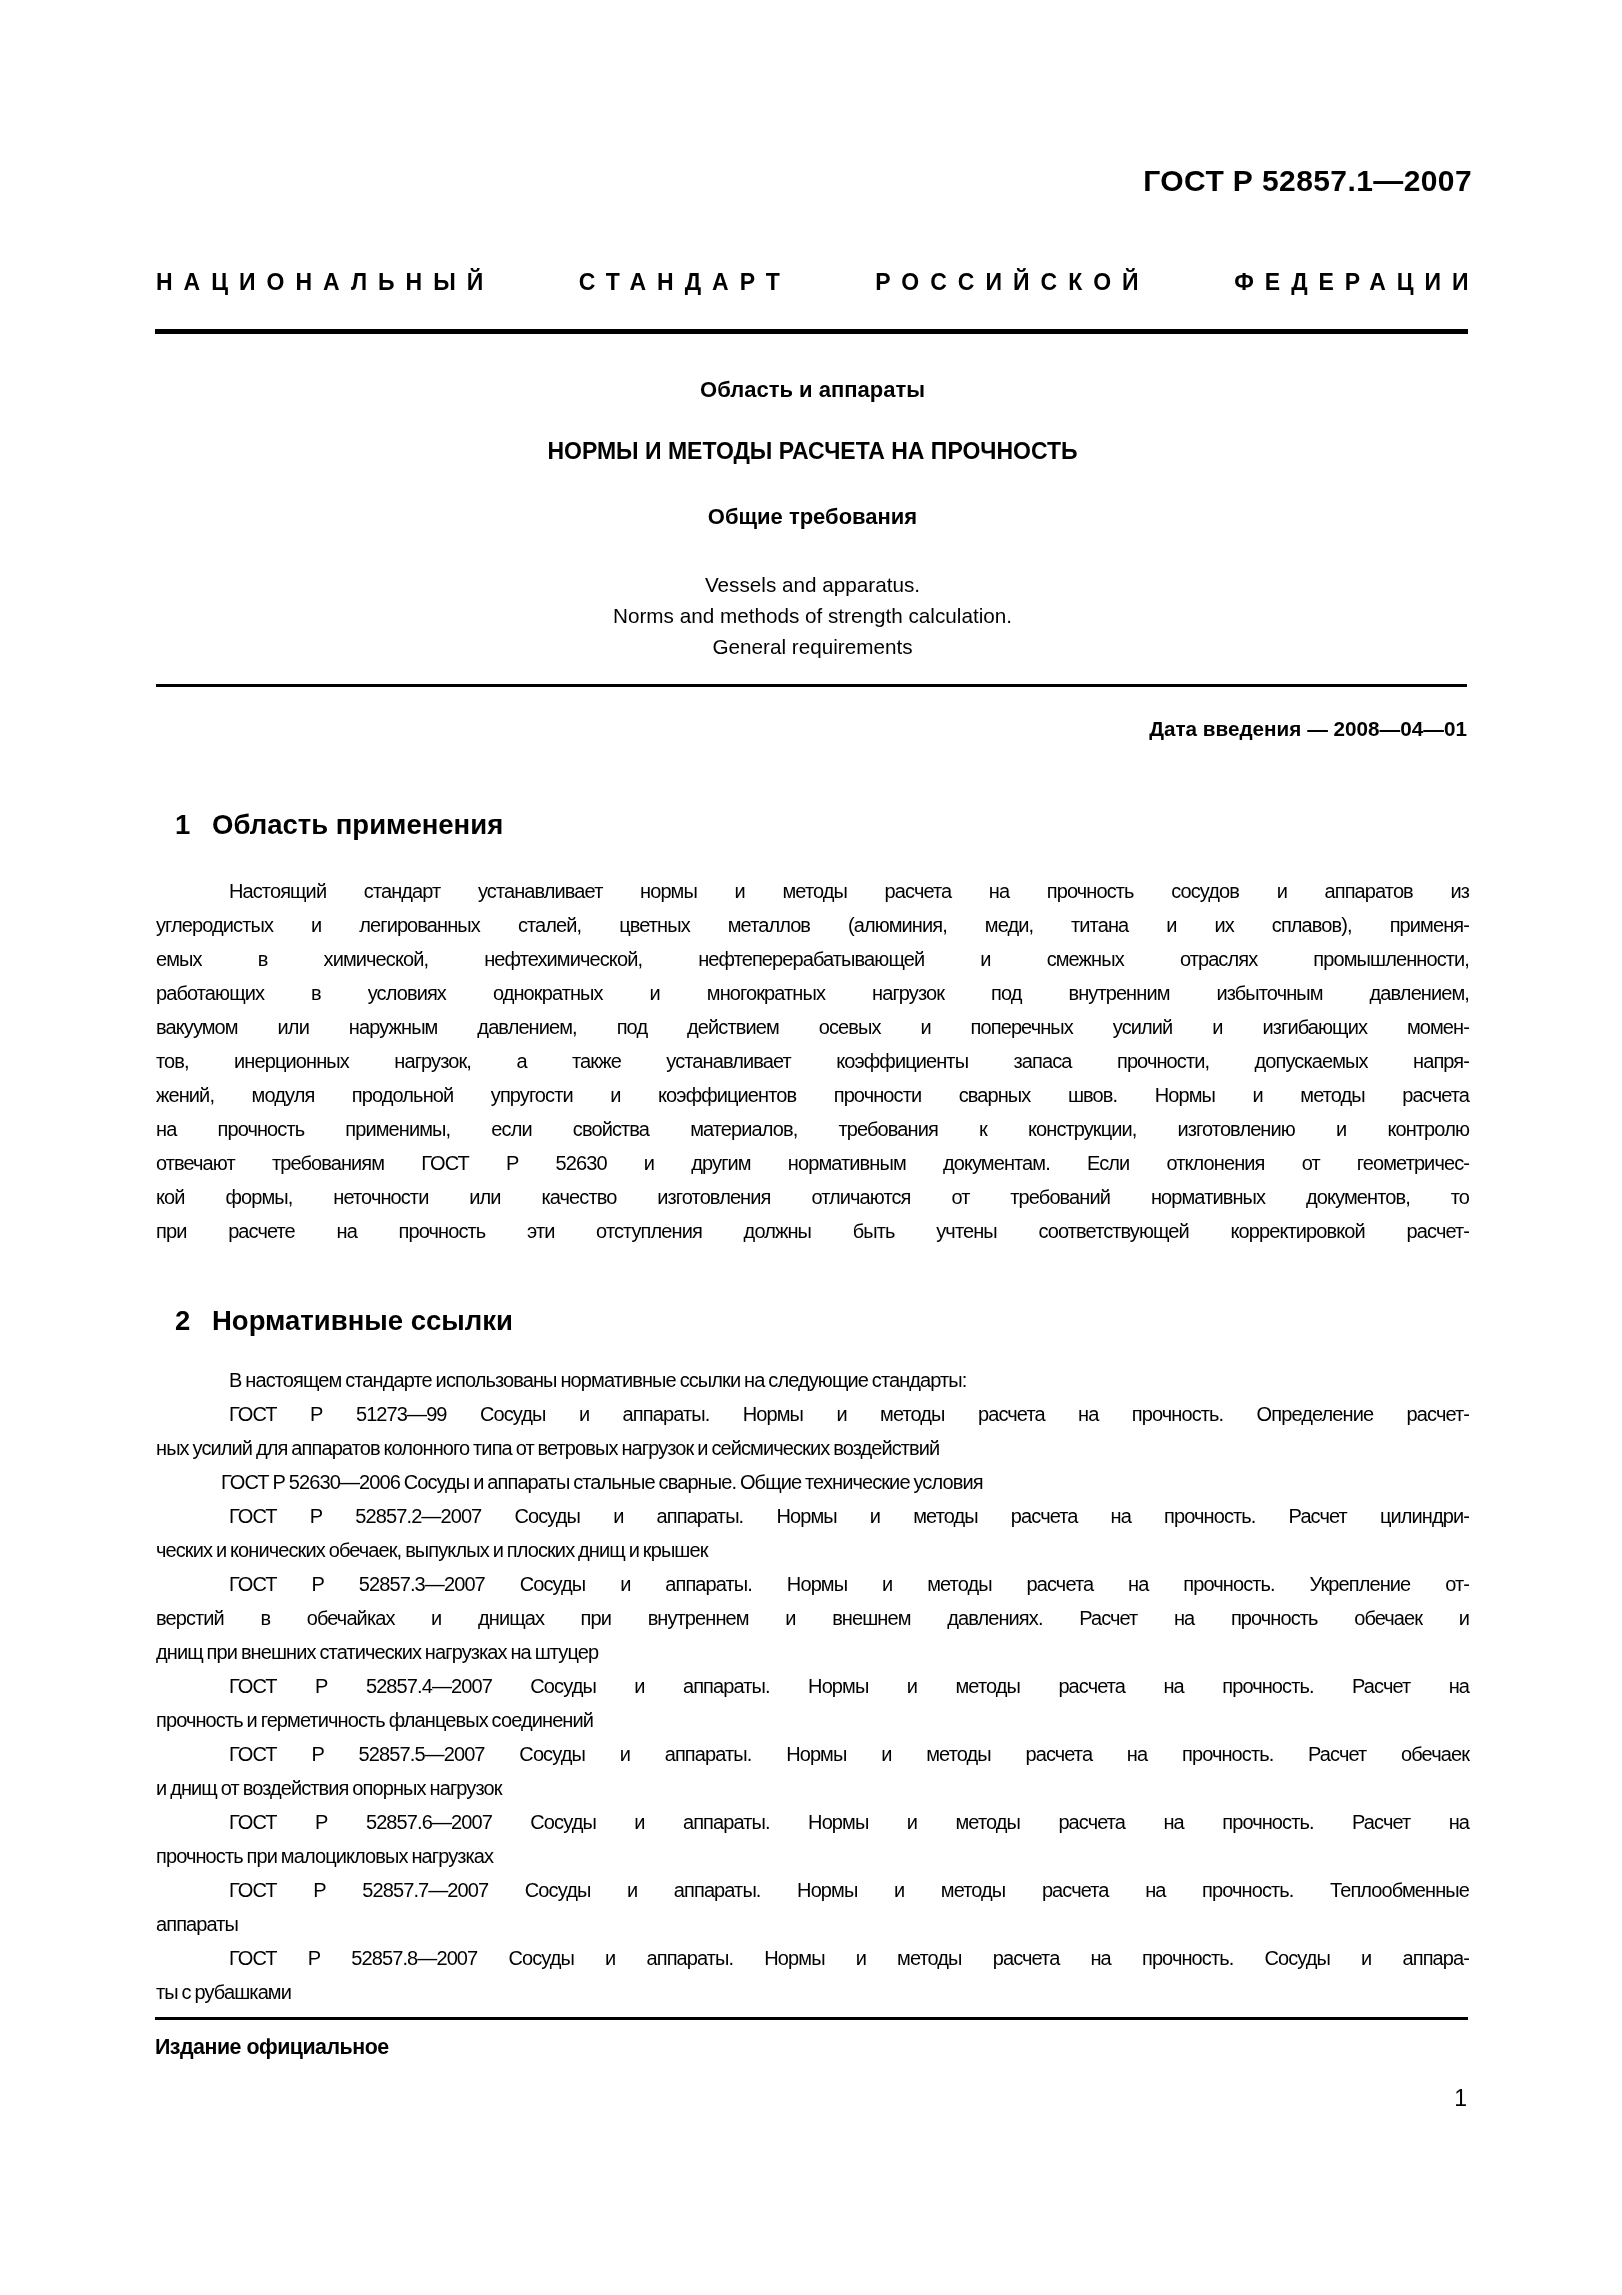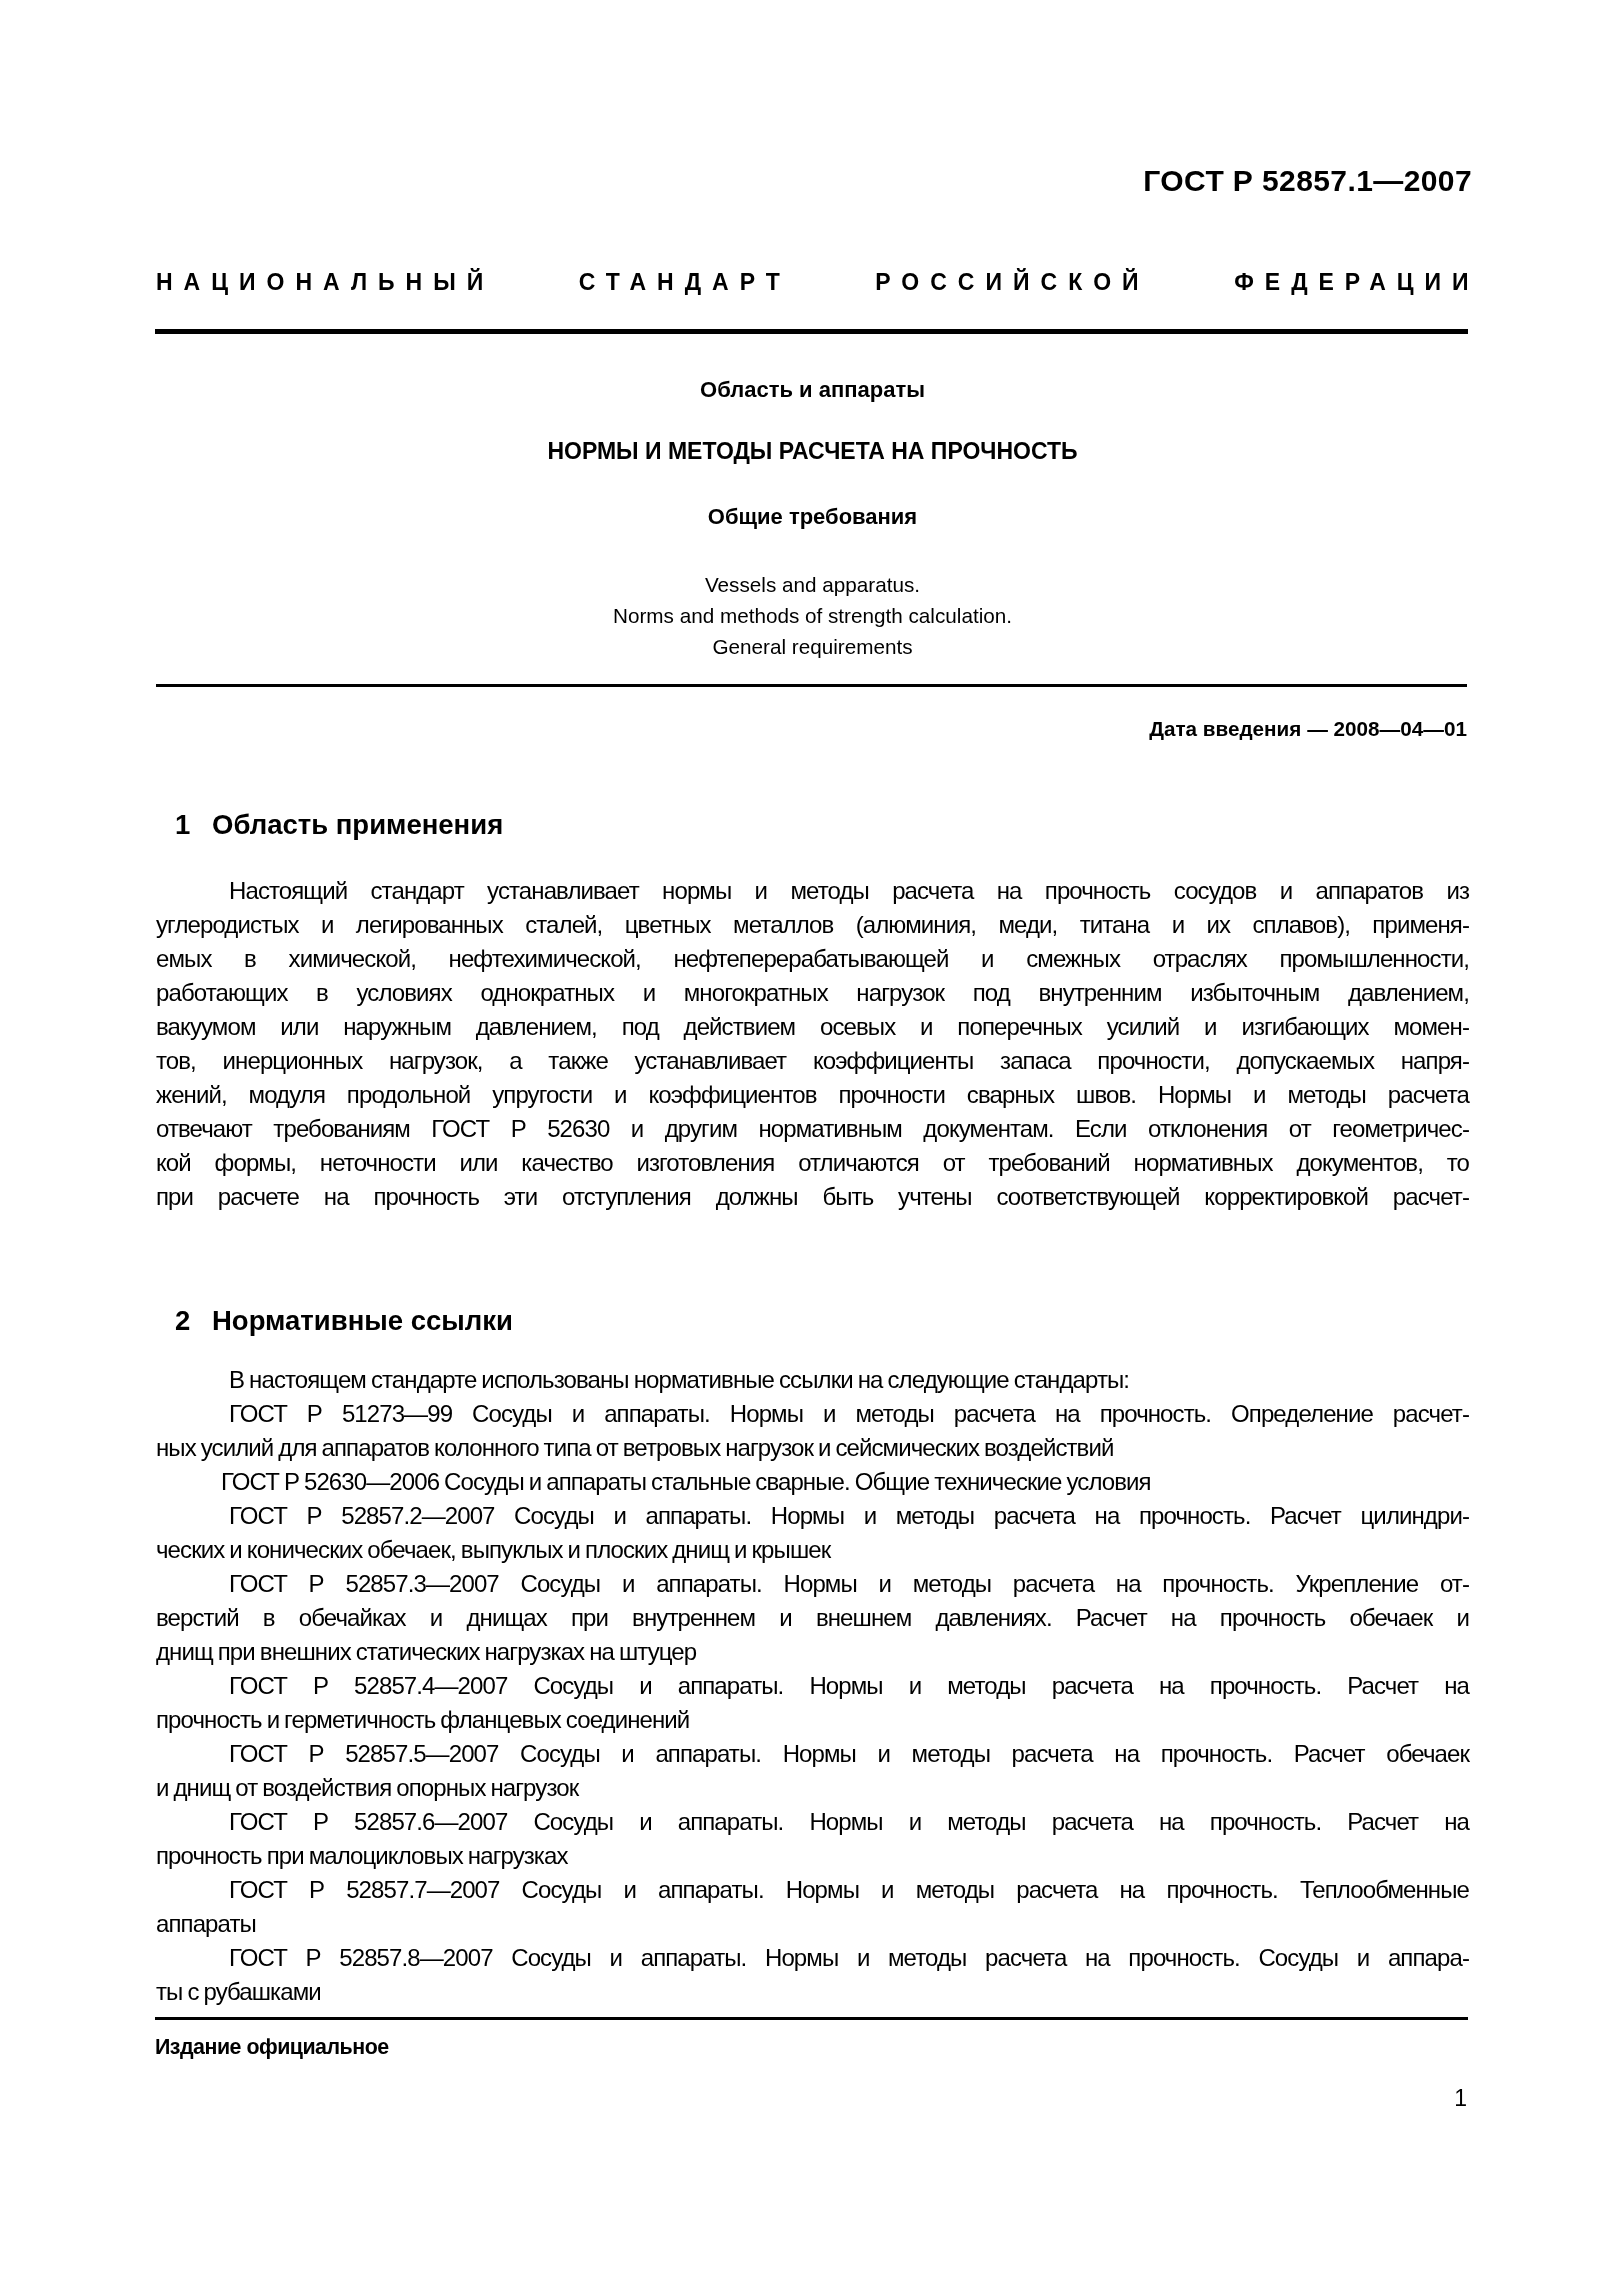--- a/index.html
+++ b/index.html
@@ -97,21 +97,21 @@
     .section-heading .num {
       display: inline-block;
       width: 37px;
     }
     .sec1 { top: 809px; }
     .sec2 { top: 1305px; }
 
     .body-text {
       left: 156px;
       width: 1313px;
-      font-size: 24px;
+      font-size: 20px;
       line-height: 34px;
       letter-spacing: -0.9px;
       word-spacing: -0.8px;
     }
     .body-line {
       display: block;
       white-space: nowrap;
       text-align: justify;
       text-align-last: justify;
       height: 34px;
@@ -182,20 +182,21 @@
 </div>
 
 <div class="abs body-text para1">
   <span class="body-line indent">Настоящий стандарт устанавливает нормы и методы расчета на прочность сосудов и аппаратов из</span>
   <span class="body-line">углеродистых и легированных сталей, цветных металлов (алюминия, меди, титана и их сплавов), применя-</span>
   <span class="body-line">емых в химической, нефтехимической, нефтеперерабатывающей и смежных отраслях промышленности,</span>
   <span class="body-line">работающих в условиях однократных и многократных  нагрузок под внутренним избыточным давлением,</span>
   <span class="body-line">вакуумом или наружным давлением, под действием осевых и поперечных усилий и изгибающих  момен-</span>
   <span class="body-line">тов, инерционных нагрузок, а также устанавливает коэффициенты запаса прочности,  допускаемых напря-</span>
   <span class="body-line">жений, модуля продольной упругости и коэффициентов прочности сварных швов. Нормы и методы расчета</span>
+  <span class="body-line">на прочность применимы, если свойства материалов, требования к конструкции, изготовлению и контролю</span>
   <span class="body-line">отвечают требованиям ГОСТ Р 52630 и другим нормативным документам. Если отклонения от геометричес-</span>
   <span class="body-line">кой формы, неточности или качество изготовления отличаются от  требований  нормативных  документов, то</span>
   <span class="body-line">при расчете на прочность эти отступления должны быть учтены  соответствующей корректировкой расчет-</span>
 </div>
 
 <div class="abs section-heading sec2">
   <span class="num">2</span><span>Нормативные ссылки</span>
 </div>
 
 <div class="abs body-text para2">

